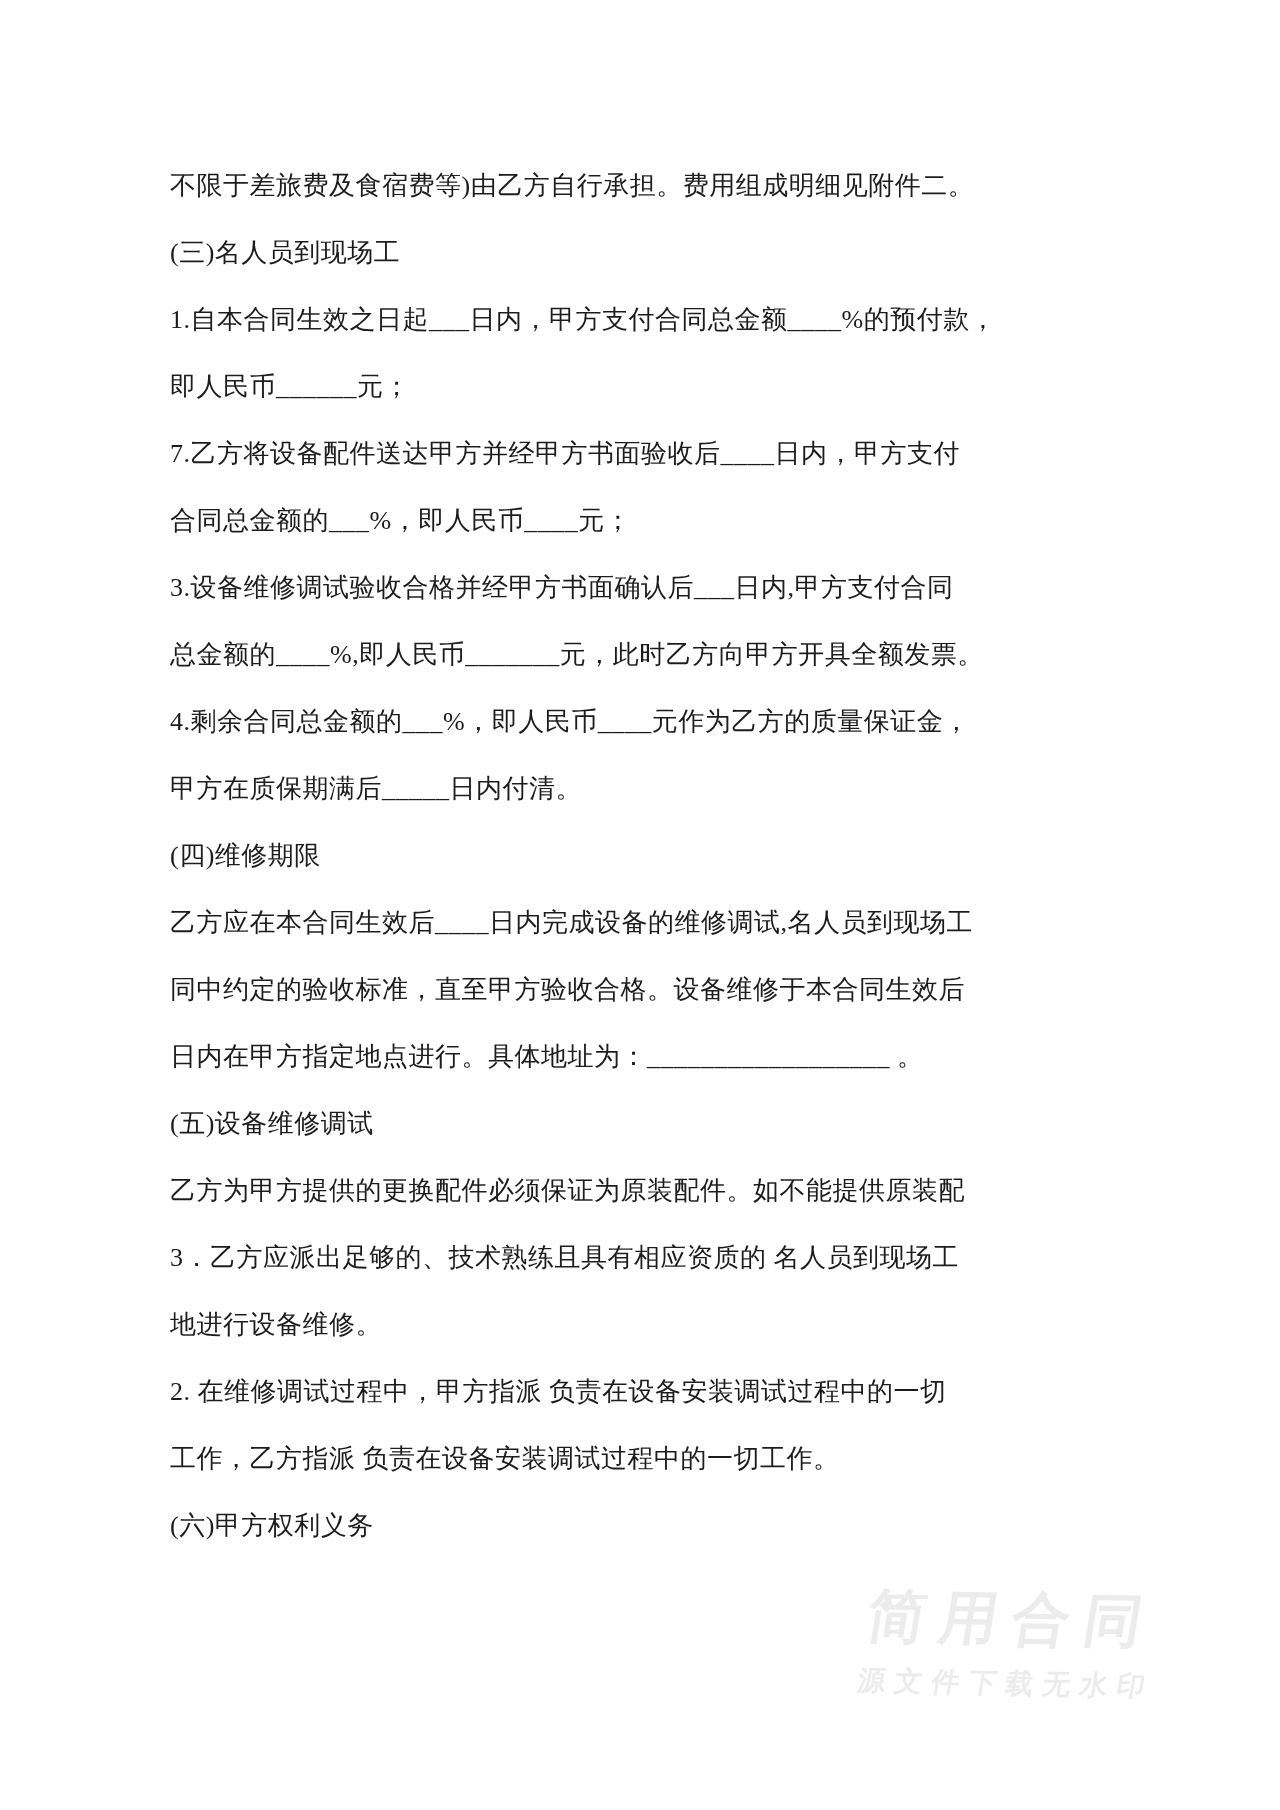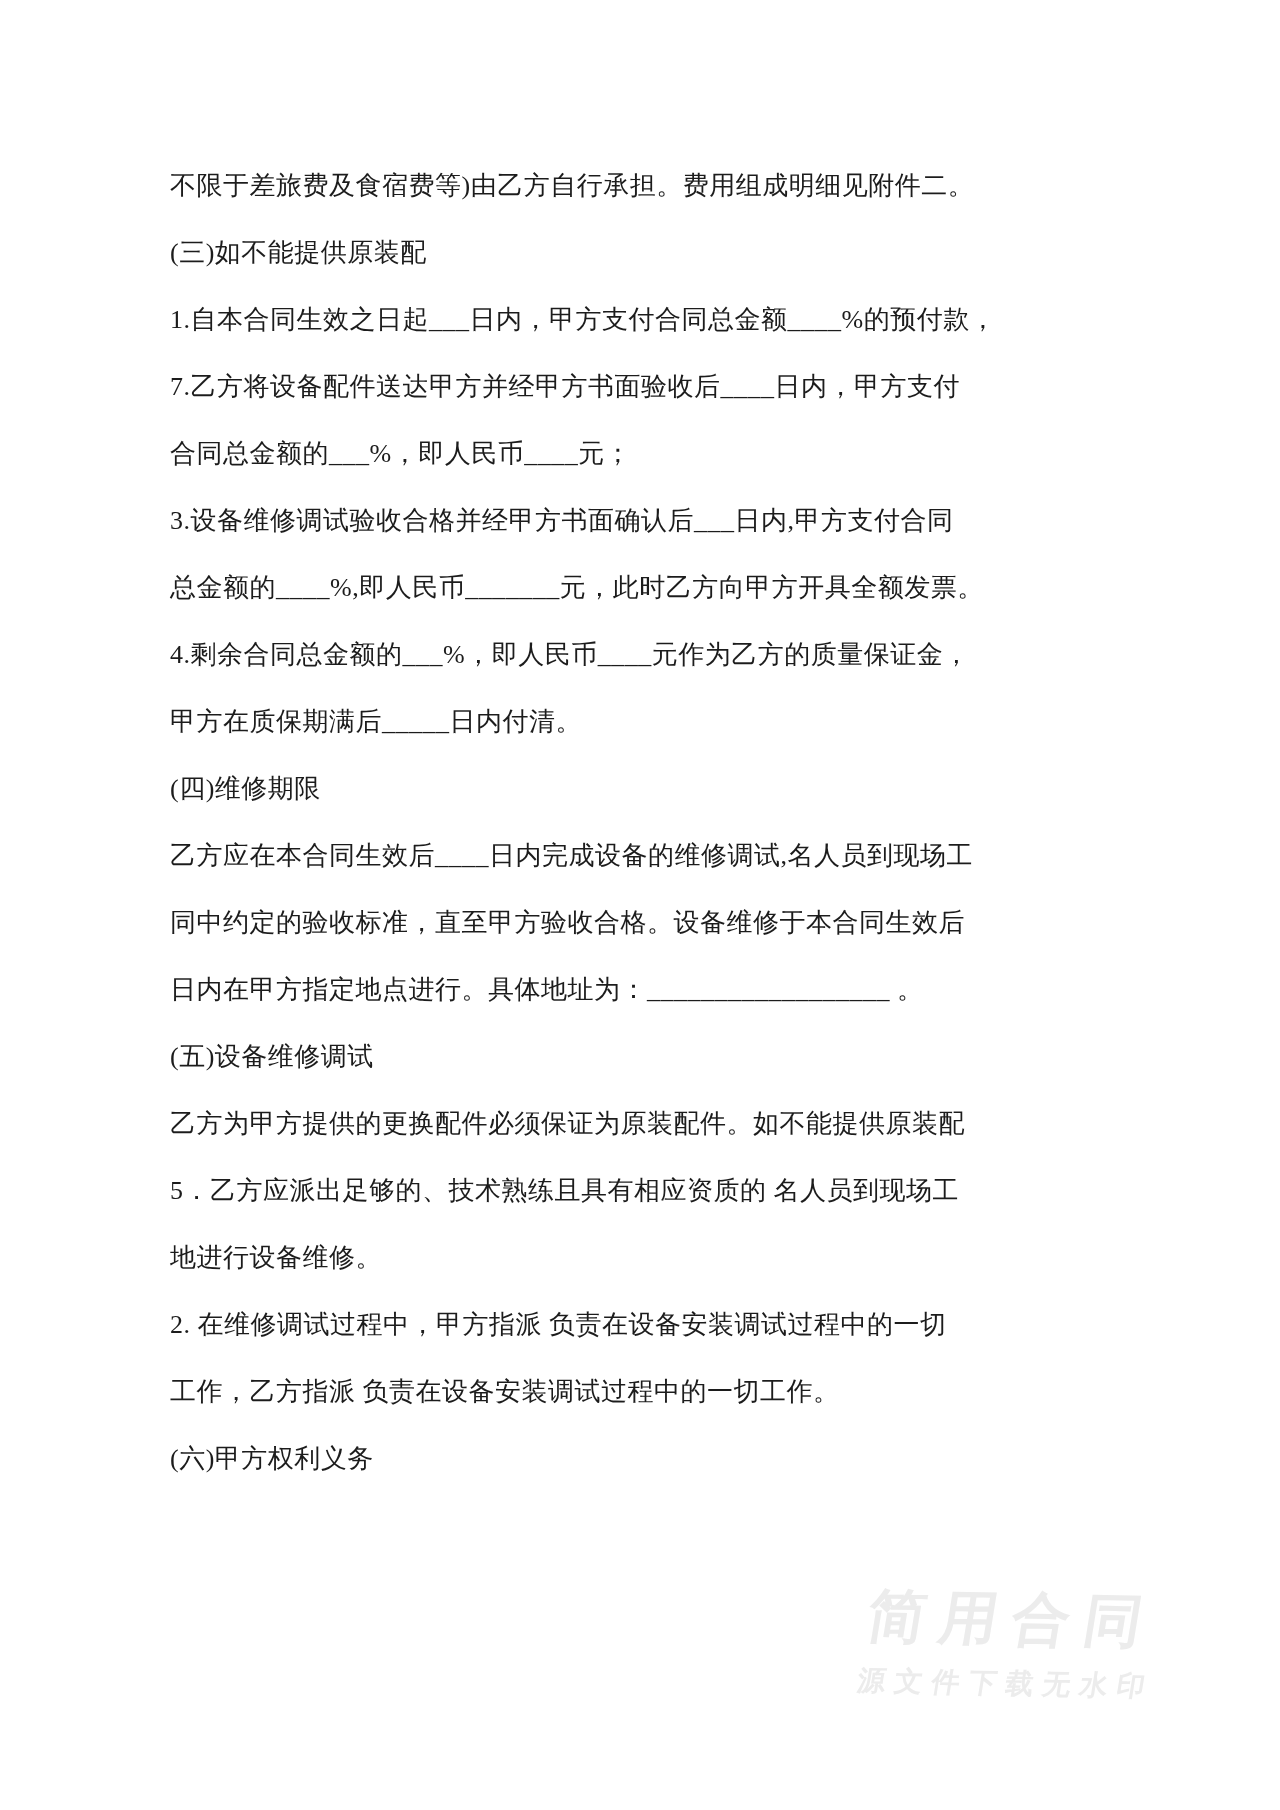--- a/index.html
+++ b/index.html
@@ -45,35 +45,36 @@
     letter-spacing: 9px;
     margin-top: 10px;
   }
 </style>
 </head>
 <body>
 
 <div class="page" style="background: rgb(255, 255, 255);">
   <div class="contract-body" style="color: rgb(28, 28, 28);">
       <div class="line">不限于差旅费及食宿费等)由乙方自行承担。费用组成明细见附件二。</div>
-      <div class="line">(三)如不能提供原装配</div>
+      <div class="line">(三)名人员到现场工</div>
       <div class="line">1.自本合同生效之日起___日内，甲方支付合同总金额____%的预付款，</div>
+      <div class="line">即人民币______元；</div>
       <div class="line">7.乙方将设备配件送达甲方并经甲方书面验收后____日内，甲方支付</div>
       <div class="line">合同总金额的___%，即人民币____元；</div>
       <div class="line">3.设备维修调试验收合格并经甲方书面确认后___日内,甲方支付合同</div>
       <div class="line">总金额的____%,即人民币_______元，此时乙方向甲方开具全额发票。</div>
       <div class="line">4.剩余合同总金额的___%，即人民币____元作为乙方的质量保证金，</div>
       <div class="line">甲方在质保期满后_____日内付清。</div>
       <div class="line">(四)维修期限</div>
       <div class="line">乙方应在本合同生效后____日内完成设备的维修调试,名人员到现场工</div>
       <div class="line">同中约定的验收标准，直至甲方验收合格。设备维修于本合同生效后</div>
       <div class="line">日内在甲方指定地点进行。具体地址为：__________________ 。</div>
       <div class="line">(五)设备维修调试</div>
       <div class="line">乙方为甲方提供的更换配件必须保证为原装配件。如不能提供原装配</div>
-      <div class="line">5．乙方应派出足够的、技术熟练且具有相应资质的 名人员到现场工</div>
+      <div class="line">3．乙方应派出足够的、技术熟练且具有相应资质的 名人员到现场工</div>
       <div class="line">地进行设备维修。</div>
       <div class="line">2. 在维修调试过程中，甲方指派 负责在设备安装调试过程中的一切</div>
       <div class="line">工作，乙方指派 负责在设备安装调试过程中的一切工作。</div>
       <div class="line">(六)甲方权利义务</div>
     </div>
   <div class="watermark" style="color: rgb(236, 236, 236);">
     <div class="wm-title">简用合同</div>
     <div class="wm-subtitle">源文件下载无水印</div>
   </div>
 </div>

